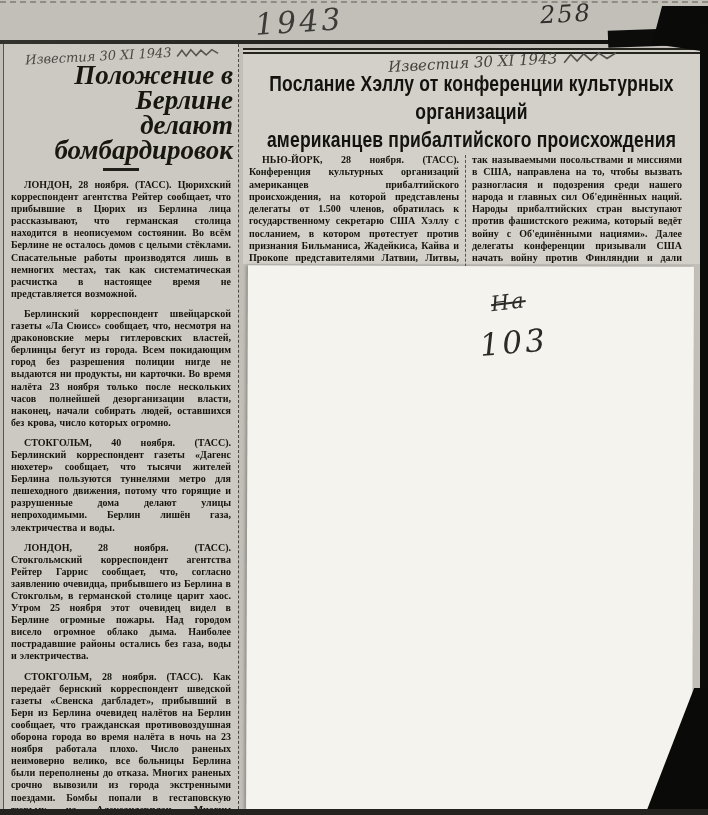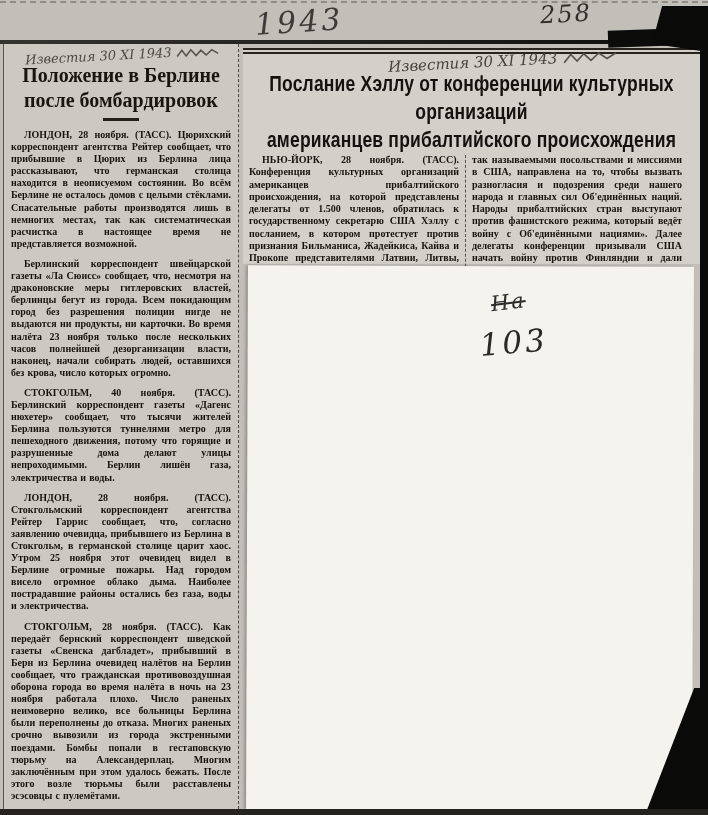--- a/index.html
+++ b/index.html
@@ -35,22 +35,22 @@
   .sheet-note{position:absolute;left:232px;top:58px;font-size:31px;
     transform:rotate(-5deg);letter-spacing:3px;color:#28272500;
     color:#2b2a27;}
   .scribble{vertical-align:middle;}
   
   .left-clipping{position:absolute;left:3px;top:44px;width:236px;height:765px;
     background:#ccc9c2;border-left:1px solid #59564f;
     border-right:1px dashed #4c4841;box-sizing:border-box;padding:2px 5px 0 5px;}
   .left-source-note{font-size:13px;margin:1px 0 0 16px;white-space:nowrap;
     transform:rotate(-3deg);color:#4a4945;}
-  .left-headline{font-weight:700;text-align:center;
-    font-size:20px;line-height:25px;color:#17160f;margin:1px 0 0 0;}
+  .left-headline{font-style:italic;font-weight:700;text-align:right;
+    font-size:27px;line-height:25px;color:#17160f;margin:1px 0 0 0;}
   .headline-rule{width:36px;height:3px;background:#211f1a;margin:5px auto 4px auto;}
   .article-body{font-size:10px;line-height:12.1px;font-weight:700;
     text-align:justify;color:#15140f;word-spacing:.6px;padding:0 2px;}
   .article-body p{margin:8px 0;text-indent:13px;}
   .star-sep{text-align:center;font-size:11px;margin:7px 0 6px 0;text-indent:0;color:#1a1914;}
   
   .right-clipping{position:absolute;left:243px;top:48px;width:457px;height:216px;
     background:#d3d0c9;border-top:6px double #26241e;box-sizing:border-box;}
   .right-source-note{position:absolute;left:145px;top:-2px;font-size:15px;
     white-space:nowrap;transform:rotate(-3deg);color:#45443f;}
@@ -80,21 +80,21 @@
 
 <div class="left-clipping">
   <div class="hand left-source-note">
     <span>Известия 30 XI 1943</span>
     <svg class="scribble" width="44" height="12" viewBox="0 0 44 12">
       <polyline points="1,9 6,3 10,9 15,3 20,9 25,4 30,9 36,4 42,8" fill="none" stroke="#55544f" stroke-width="1.6"></polyline>
     </svg>
   </div>
   <div class="left-headline">
     <div>Положение в Берлине</div>
-    <div>после бомбардировок</div>
+    <div>делают бомбардировок</div>
   </div>
   <div class="headline-rule"></div>
   <div class="article-body">
     <p>ЛОНДОН, 28 ноября. (ТАСС). Цюрихский корреспондент агентства Рейтер сообщает, что прибывшие в Цюрих из Берлина лица рассказывают, что германская столица находится в неописуемом состоянии. Во всём Берлине не осталось домов с целыми стёклами. Спасательные работы производятся лишь в немногих местах, так как систематическая расчистка в настоящее время не представляется возможной.</p>
     <p>Берлинский корреспондент швейцарской газеты «Ла Сюисс» сообщает, что, несмотря на драконовские меры гитлеровских властей, берлинцы бегут из города. Всем покидающим город без разрешения полиции нигде не выдаются ни продукты, ни карточки. Во время налёта 23 ноября только после нескольких часов полнейшей дезорганизации власти, наконец, начали собирать людей, оставшихся без крова, число которых огромно.</p>
     <p>СТОКГОЛЬМ, 40 ноября. (ТАСС). Берлинский корреспондент газеты «Дагенс нюхетер» сообщает, что тысячи жителей Берлина пользуются туннелями метро для пешеходного движения, потому что горящие и разрушенные дома делают улицы непроходимыми. Берлин лишён газа, электричества и воды.</p>
     <p>ЛОНДОН, 28 ноября. (ТАСС). Стокгольмский корреспондент агентства Рейтер Гаррис сообщает, что, согласно заявлению очевидца, прибывшего из Берлина в Стокгольм, в германской столице царит хаос. Утром 25 ноября этот очевидец видел в Берлине огромные пожары. Над городом висело огромное облако дыма. Наиболее пострадавшие районы остались без газа, воды и электричества.</p>
     <p>СТОКГОЛЬМ, 28 ноября. (ТАСС). Как передаёт бернский корреспондент шведской газеты «Свенска дагбладет», прибывший в Берн из Берлина очевидец налётов на Берлин сообщает, что гражданская противовоздушная оборона города во время налёта в ночь на 23 ноября работала плохо. Число раненых неимоверно велико, все больницы Берлина были переполнены до отказа. Многих раненых срочно вывозили из города экстренными поездами. Бомбы попали в гестаповскую тюрьму на Александерплац. Многим заключённым при этом удалось бежать. После этого возле тюрьмы были расставлены эсэсовцы с пулемётами.</p>
     <p class="star-sep">★</p>
     <p>ЛОНДОН, 29 ноября. (ТАСС). Английское министерство авиации сообщает, что в ночь на 29 ноября самолёты бомбардировочной авиации «Москито» атаковали ряд об'ектов в Западной Германии. Кроме того, производилось минирование неприятельских вод. Все самолёты вернулись на базы.</p>

